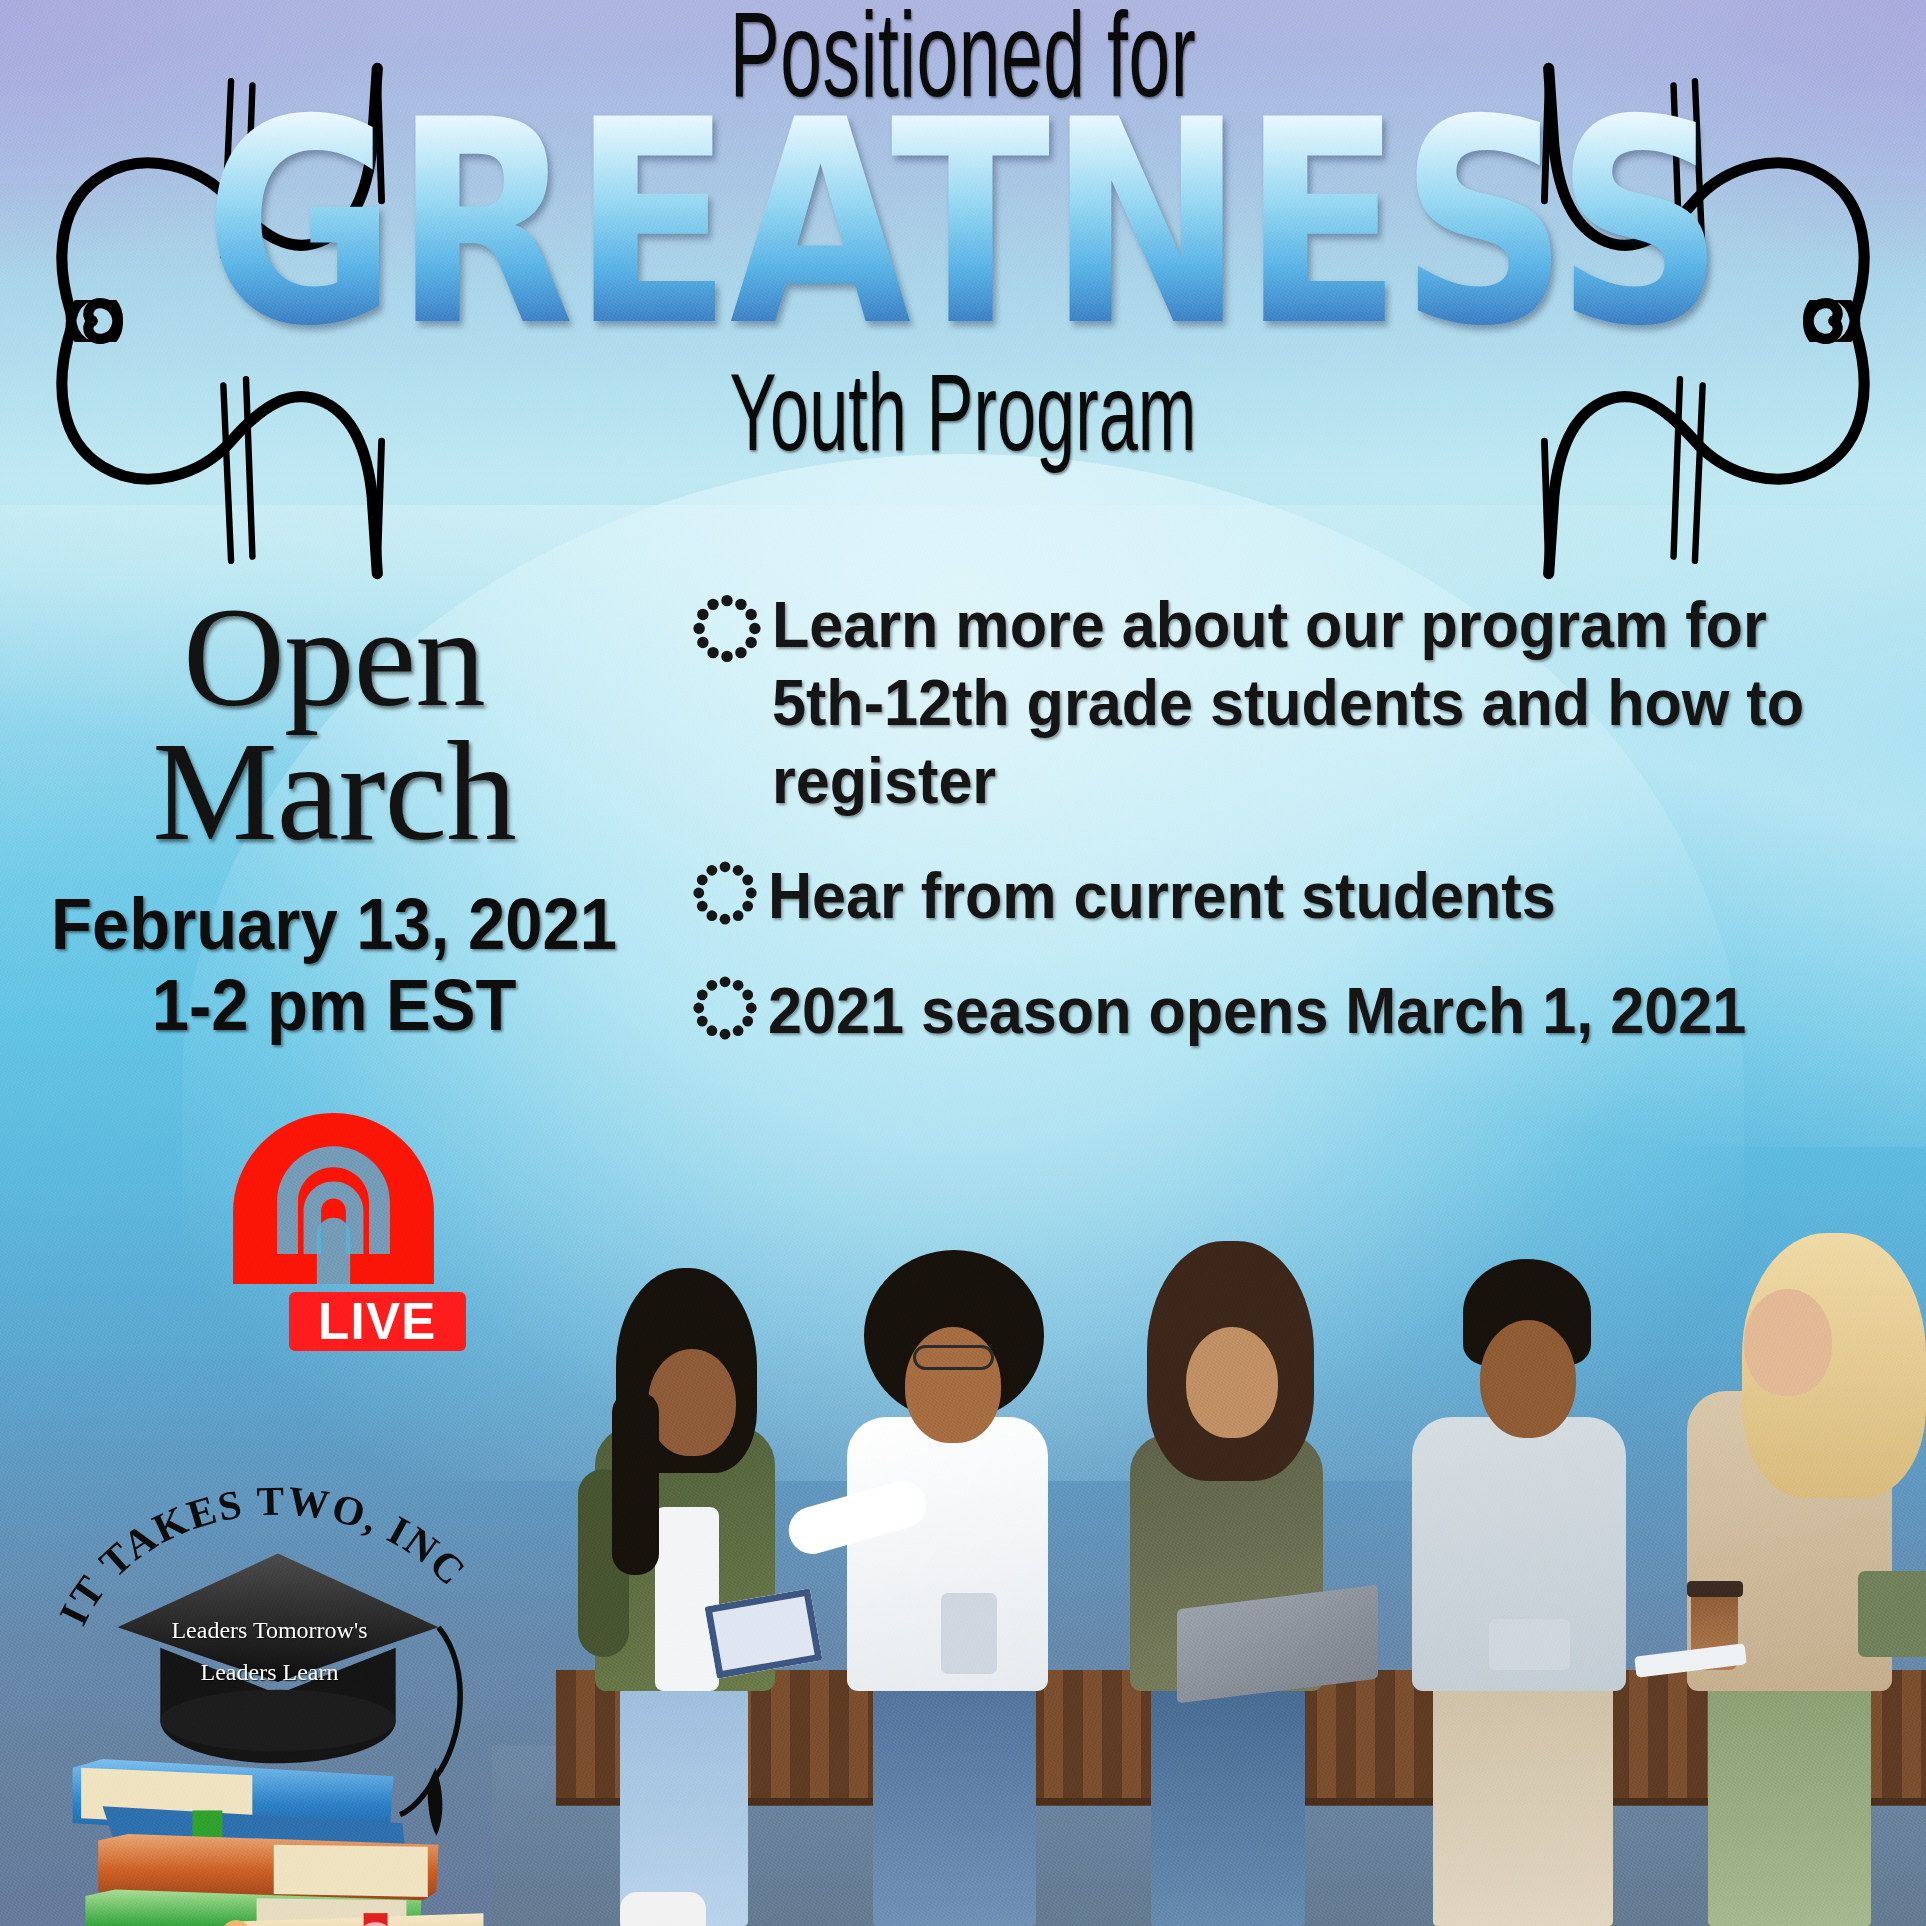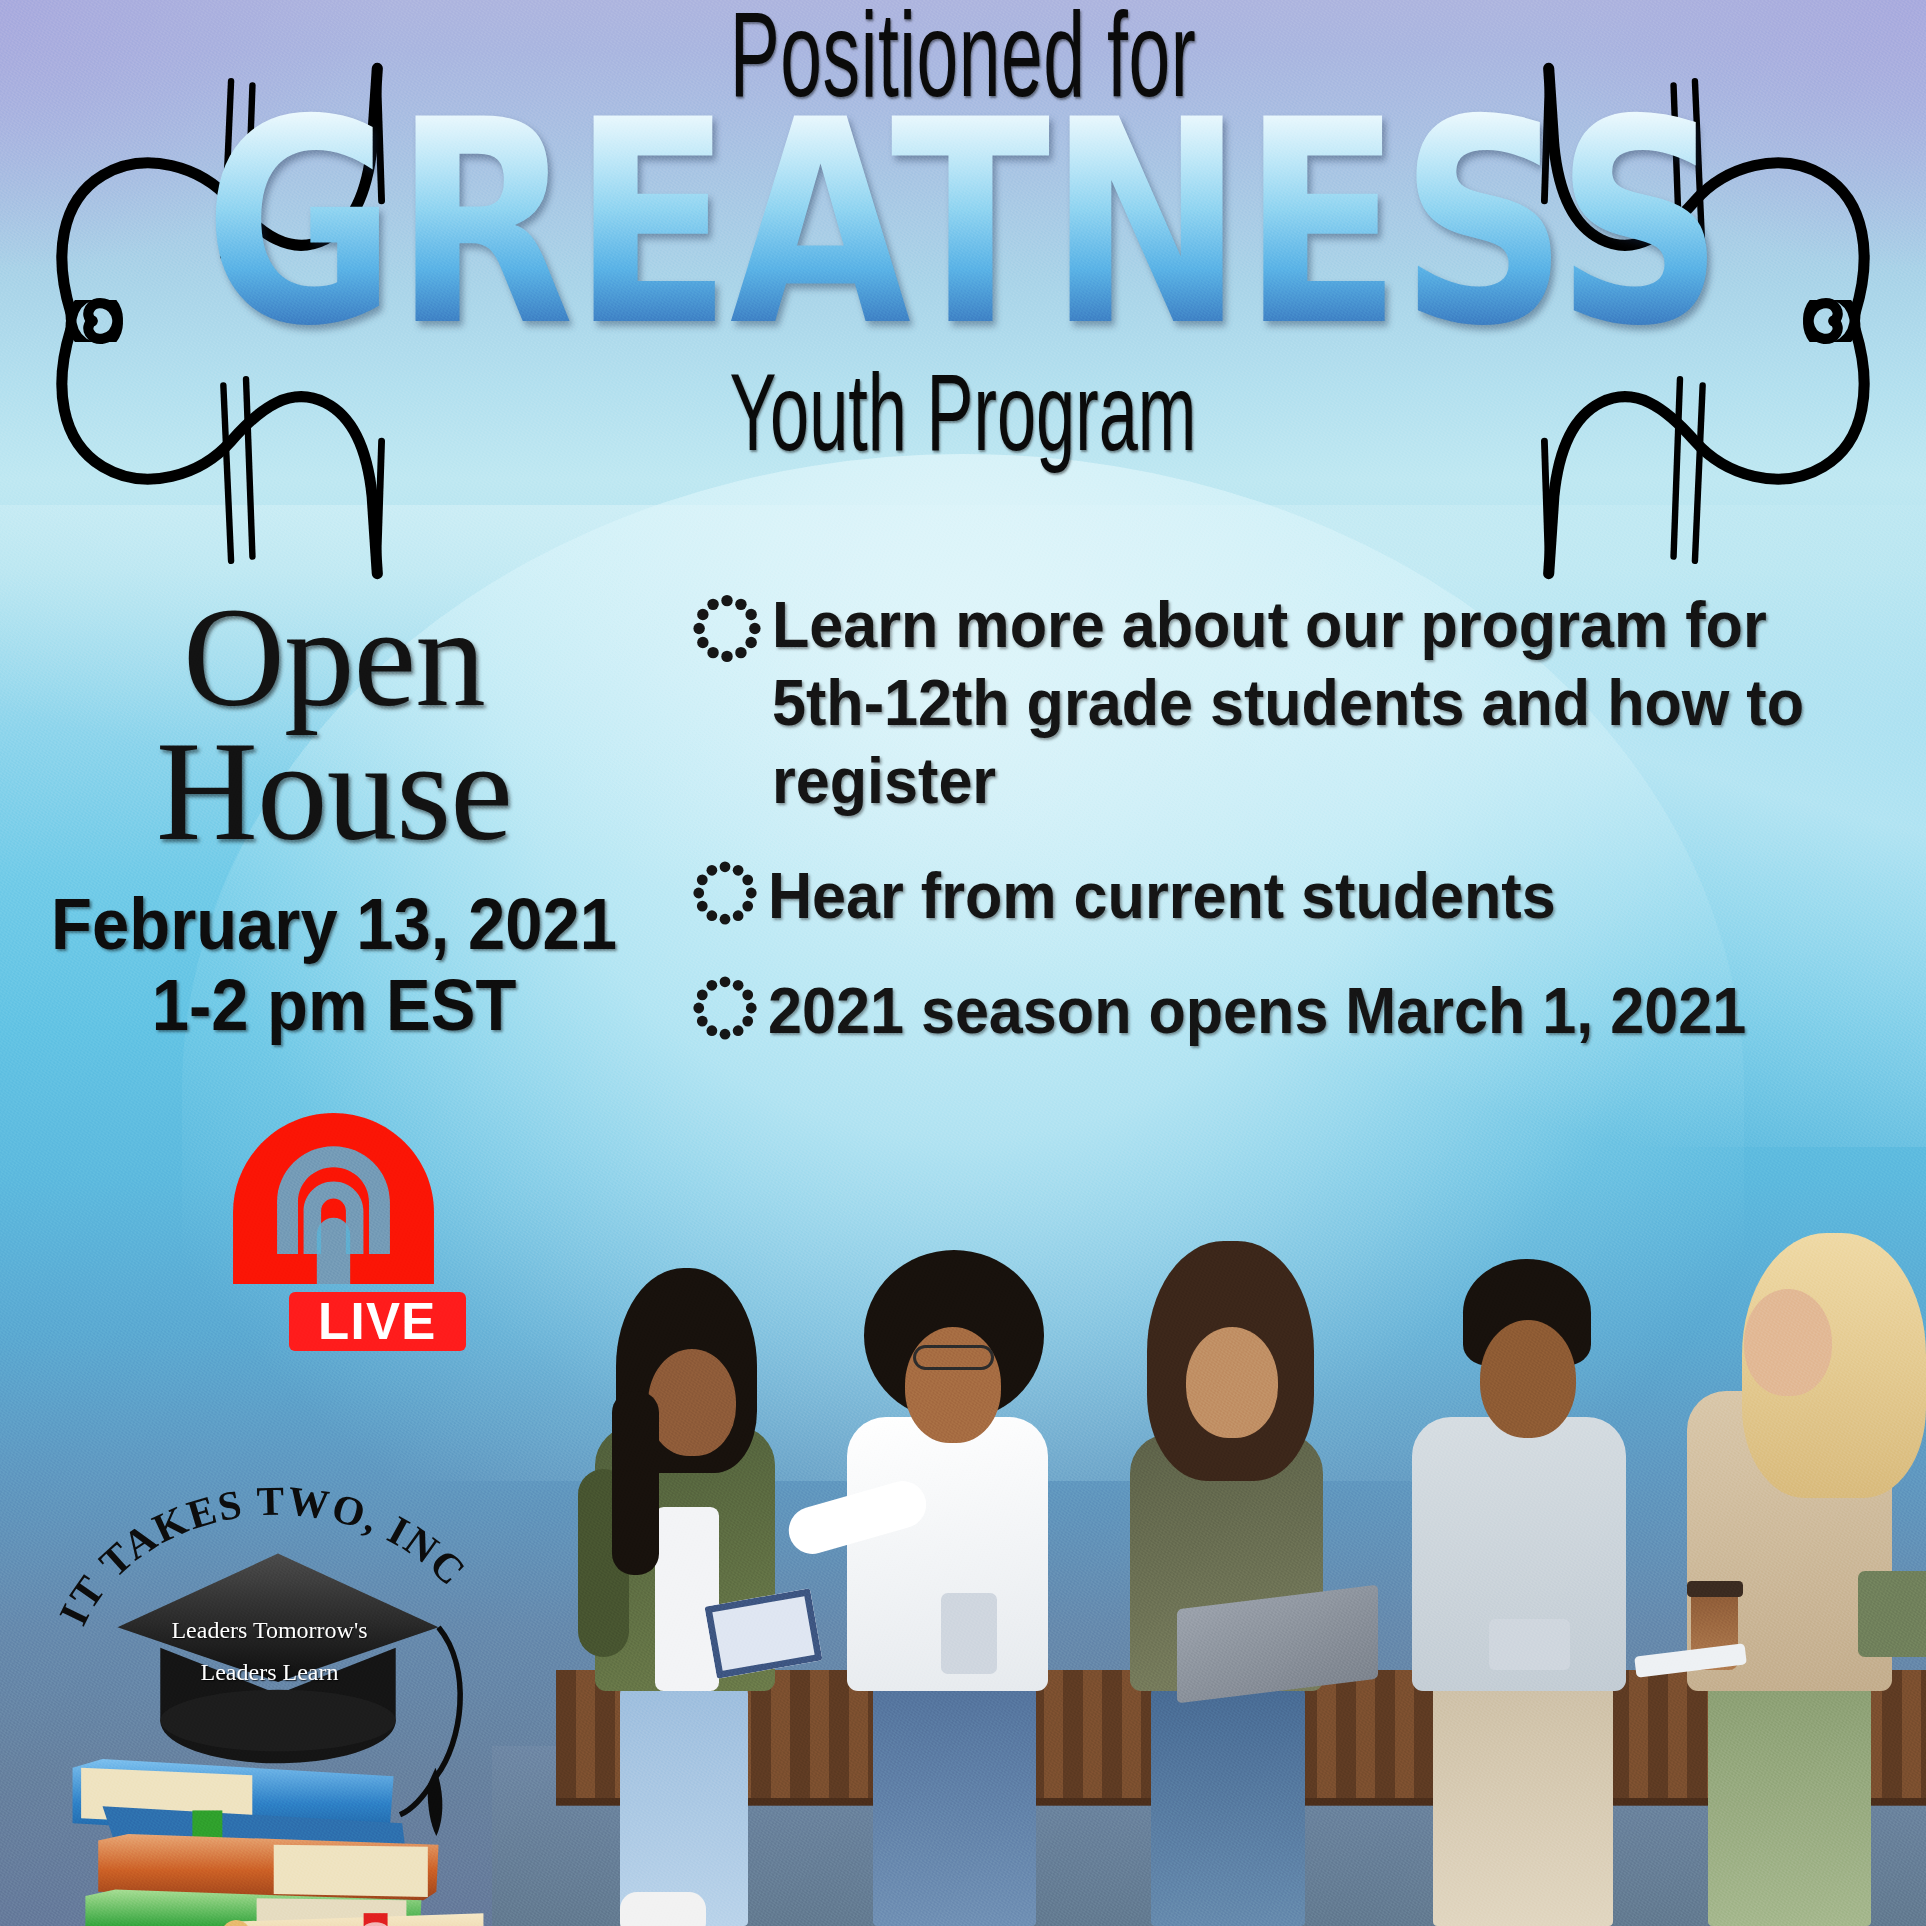--- a/index.html
+++ b/index.html
@@ -245,21 +245,21 @@
     </div>
 
     <div class="kicker">Positioned for</div>
     <div class="wordmark">GREATNESS</div>
     <div class="subline">Youth Program</div>
   </div>
 
   <div class="left-col">
     <div class="openhouse">
       <span>Open</span>
-      <span class="l2">House</span>
+      <span class="l2">March</span>
     </div>
     <div class="event-date">February 13, 2021</div>
     <div class="event-time">1-2 pm EST</div>
   </div>
 
   <div class="fblive">
     <div class="bcast">
       <svg viewBox="0 0 470 400">
         <path d="M235 0 C106 0 0 104 0 232 L0 400 L470 400 L470 232 C470 104 364 0 235 0 Z" fill="#fb1405"></path>
         <path d="M235 78 C162 78 103 136 103 208 L103 330 L152 330 L152 208 C152 163 189 127 235 127 C281 127 318 163 318 208 L318 330 L367 330 L367 208 C367 136 308 78 235 78 Z" fill="#5bb2d6" opacity=".85"></path>

